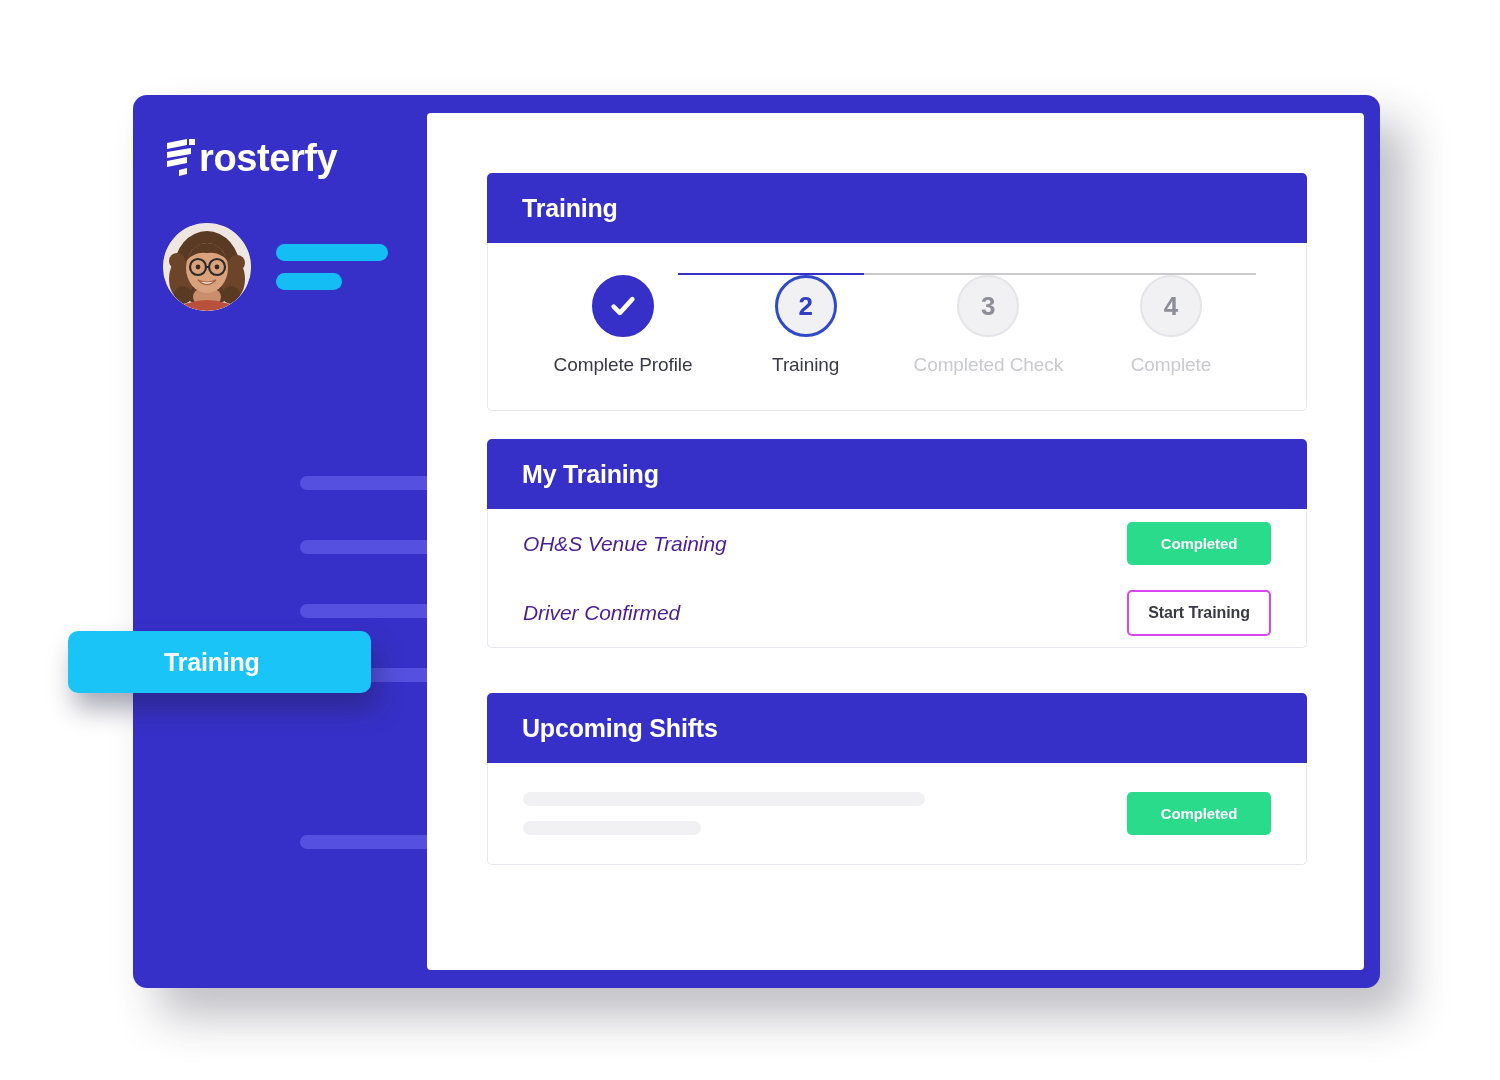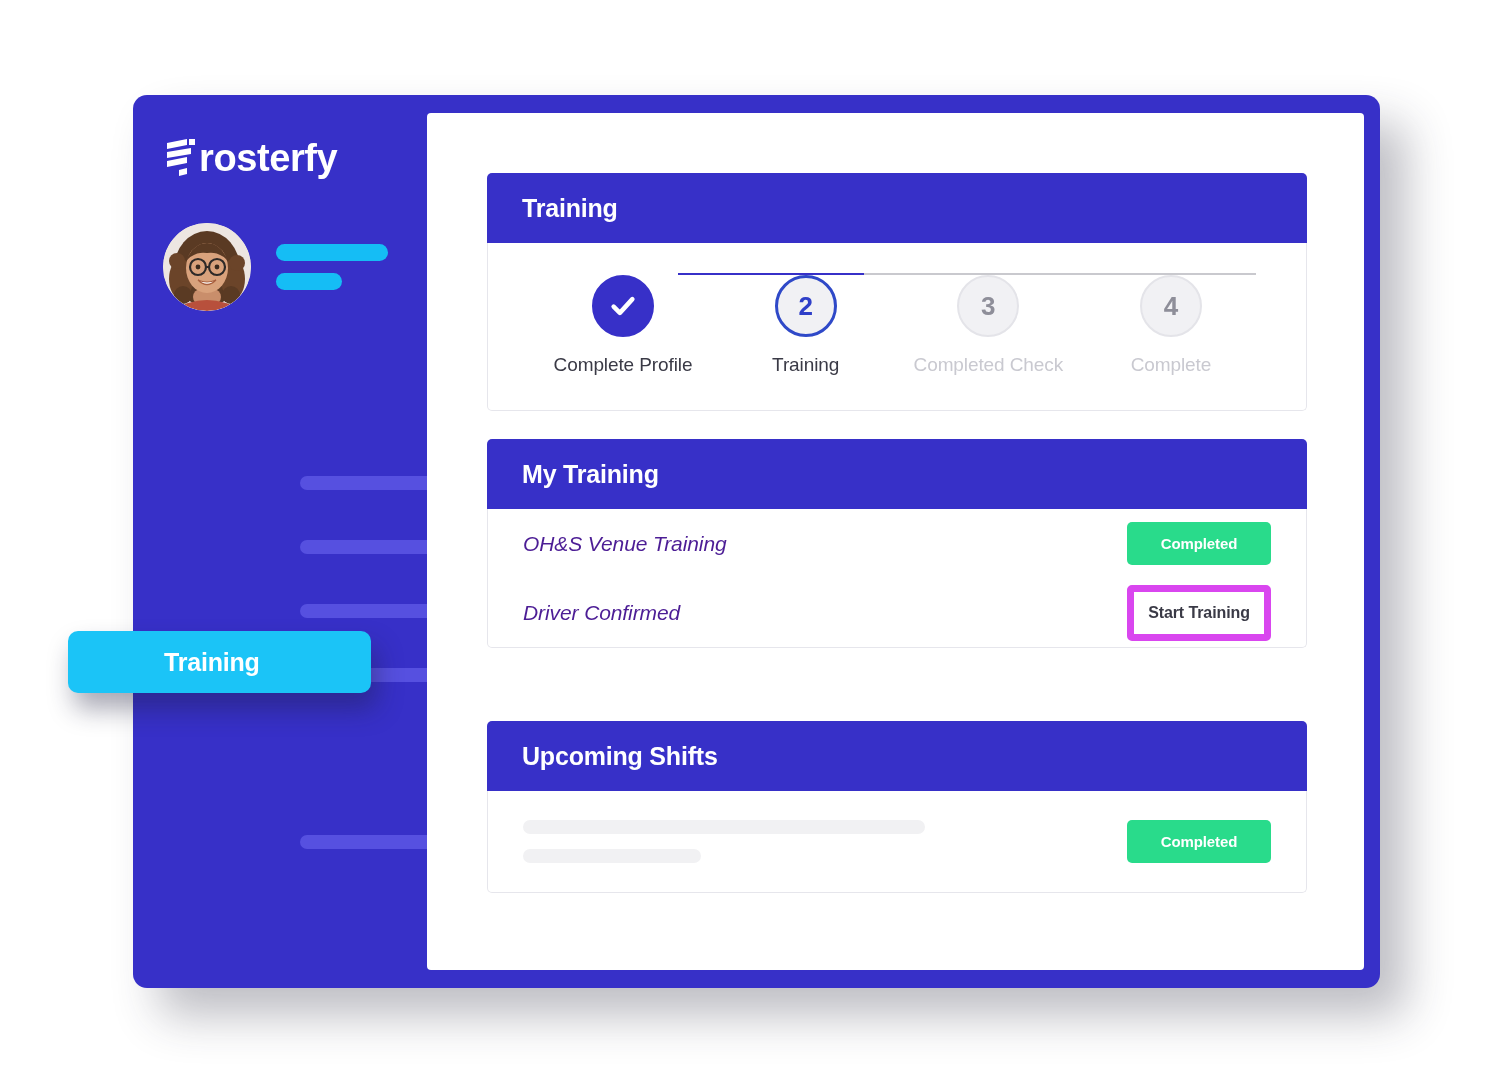--- a/index.html
+++ b/index.html
@@ -240,34 +240,34 @@
     font-size: 15px;
     font-weight: 700;
     border-radius: 5px;
     padding: 13px 0;
     width: 144px;
     text-align: center;
     letter-spacing: -0.1px;
   }
   .btn-outline {
     background: #ffffff;
-    border: 7px solid #d946ef;
+    border: 2px solid #d946ef;
     border-radius: 5px;
     color: #3A3A46;
     font-size: 16px;
     font-weight: 700;
     padding: 12px 0;
     width: 144px;
     text-align: center;
     letter-spacing: -0.1px;
     box-sizing: border-box;
   }
 
   
-  #card-upcoming { top: 608px; }
+  #card-upcoming { top: 580px; }
   .shifts-body {
     height: 102px;
     padding: 0 35px;
     display: flex;
     align-items: center;
     justify-content: space-between;
   }
   .shift-skeleton { display: flex; flex-direction: column; gap: 15px; }
   .sk-line { height: 14px; border-radius: 7px; background: #F1F1F3; }
   .sk-line.long { width: 402px; }

